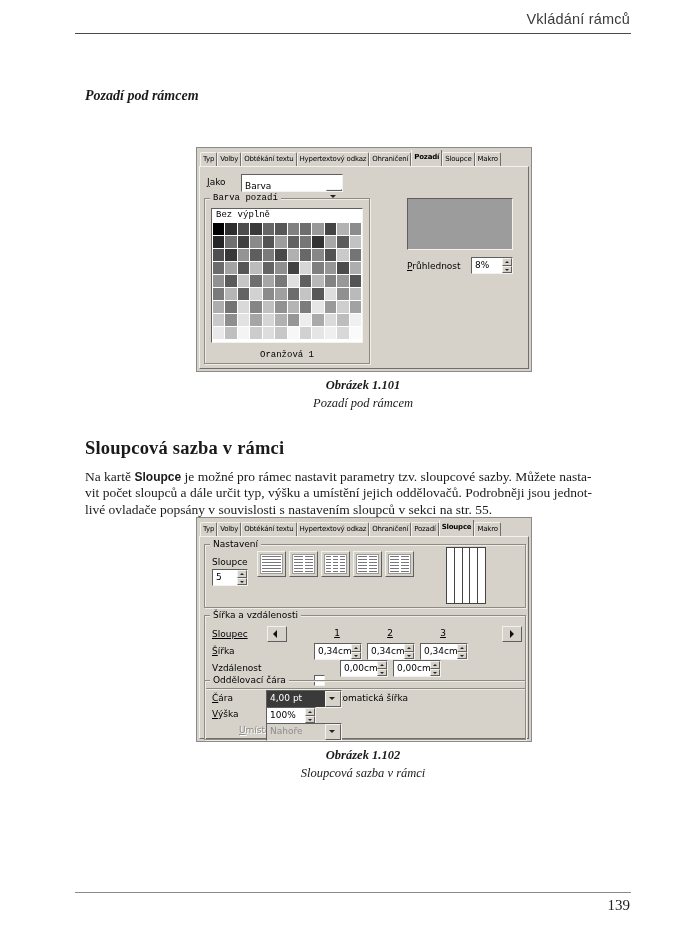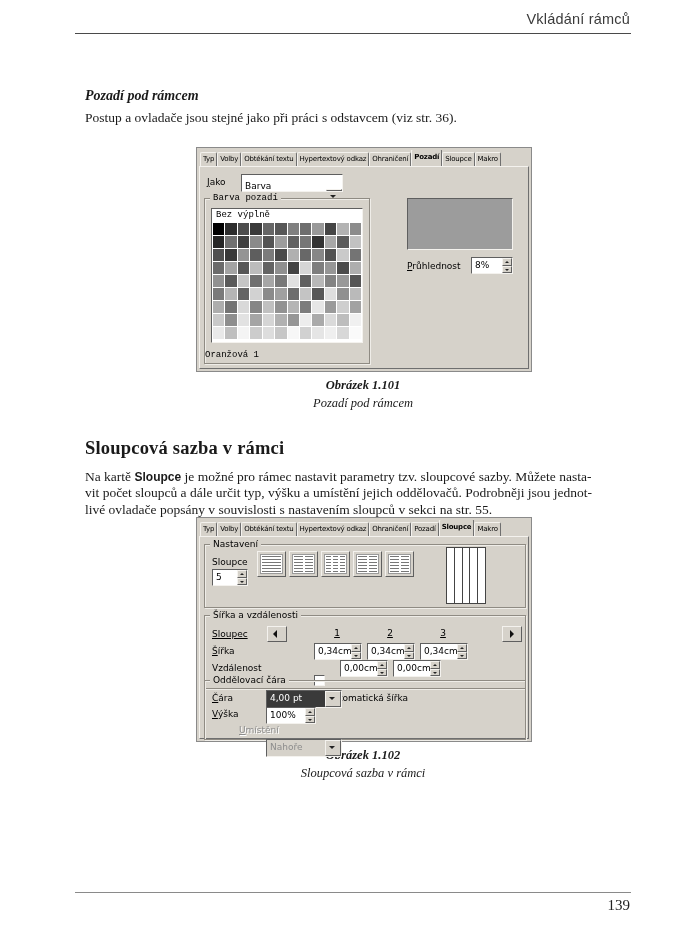--- a/index.html
+++ b/index.html
@@ -60,21 +60,21 @@
   .spinbtns { width:10px; display:flex; flex-direction:column; }
   .sb { flex:1; background:var(--dlgbg,#d6d2ca); border:1px solid; border-color:#f4f2ee #5f5f5f #5f5f5f #f4f2ee; position:relative; }
   .sb.up::after { content:""; position:absolute; left:1.5px; top:2px; border:2.5px solid transparent; border-top-width:0; border-bottom-color:#222; }
   .sb.dn::after { content:""; position:absolute; left:1.5px; top:2.5px; border:2.5px solid transparent; border-bottom-width:0; border-top-color:#222; }
 
   
   .palbox { position:absolute; left:6px; top:9px; width:150px; height:133px; background:#fff;
             border:1px solid; border-color:#5f5f5f #f4f2ee #f4f2ee #5f5f5f; overflow:hidden; }
   .nofill { height:13px; font-size:9px; padding:1px 0 0 4px; }
   .palgrid { display:grid; grid-template-columns:repeat(12,1fr); grid-auto-rows:12px; gap:1px; padding:0 1px 1px 1px; }
-  .swname { position:absolute; bottom:3px; left:0; right:0; text-align:left; font-size:9px; }
+  .swname { position:absolute; bottom:3px; left:0; right:0; text-align:center; font-size:9px; }
   .prevrect { position:absolute; left:210px; top:50px; width:104px; height:50px; background:var(--prev,#9c9c9c);
               border:1px solid; border-color:#5f5f5f #f4f2ee #f4f2ee #5f5f5f; z-index:2; }
 
   
   .preset { position:absolute; top:6px; width:29px; height:26px; background:var(--dlgbg,#d6d2ca);
             border:1px solid; border-color:#f4f2ee #5f5f5f #5f5f5f #f4f2ee; padding:2px; box-sizing:border-box; }
   .preset .pv { width:100%; height:100%; background:#fff; border:1px solid #9a9a9a; display:flex; gap:2px; padding:1px; box-sizing:border-box; }
   .pv .pcol { flex:1; background:repeating-linear-gradient(to bottom,#777 0 1px,transparent 1px 3px); }
   .colprev { position:absolute; left:241px; top:2px; width:38px; height:55px; background:#fff; border:1px solid #444; display:flex; }
   .colprev .cc { flex:1; border-right:1px solid #444; } .colprev .cc:last-child { border-right:none; }
@@ -89,21 +89,20 @@
 </head>
 <body>
 
 <div class="page">
 
   <div class="runhead">Vkládání rámců</div>
   <div class="headrule"></div>
 
   <h2 class="sec1">Pozadí pod rámcem</h2>
   <p class="body para1">
-    <span class="pl">Postup a ovladače jsou stejné jako při práci s odstavcem (viz str. 36).</span>
   </p>
 
   <div class="dialog d1">
     <div class="tabs">
       <div class="tab">Typ</div>
       <div class="tab">Volby</div>
       <div class="tab">Obtékání textu</div>
       <div class="tab">Hypertextový odkaz</div>
       <div class="tab">Ohraničení</div>
       <div class="tab active">Pozadí</div>
@@ -385,21 +384,21 @@
       <div class="lbl mn" style="left:7px; top:28px;">Výška</div>
       <div class="spin" style="left:61px; top:26px; width:48px;">
         <span class="sval">100%</span>
         <span class="spinbtns">
             <span class="sb up"></span>
             <span class="sb dn"></span>
           </span>
       </div>
 
       <div class="lbl mn dis" style="left:7px; top:44px;margin-left:27px;">Umístění</div>
-      <div class="combo disabled" style="left:61px; top:42px; width:74px;margin-top:16px;">
+      <div class="combo disabled" style="left:61px; top:42px; width:74px;">
         <span class="cval">Nahoře</span>
         <span class="cbtn"></span>
       </div>
     </div>
   </div>
 
   <div class="caption cap2">
     <div class="capnum">Obrázek 1.102</div>
     <div class="captext">Sloupcová sazba v rámci</div>
   </div>

